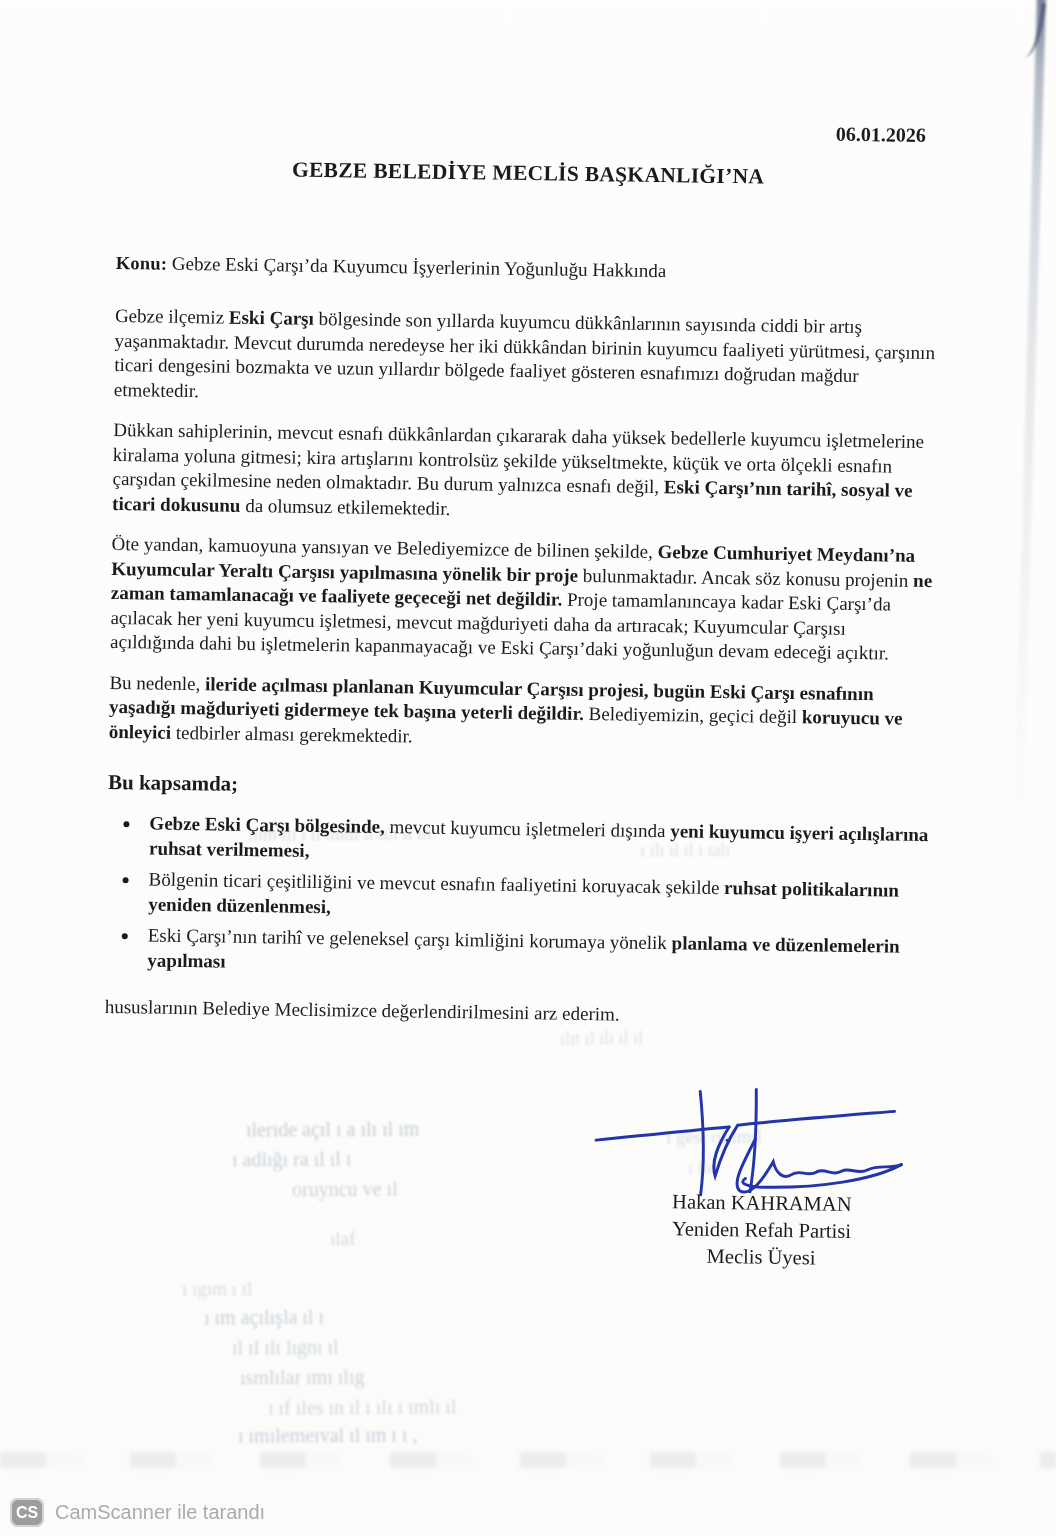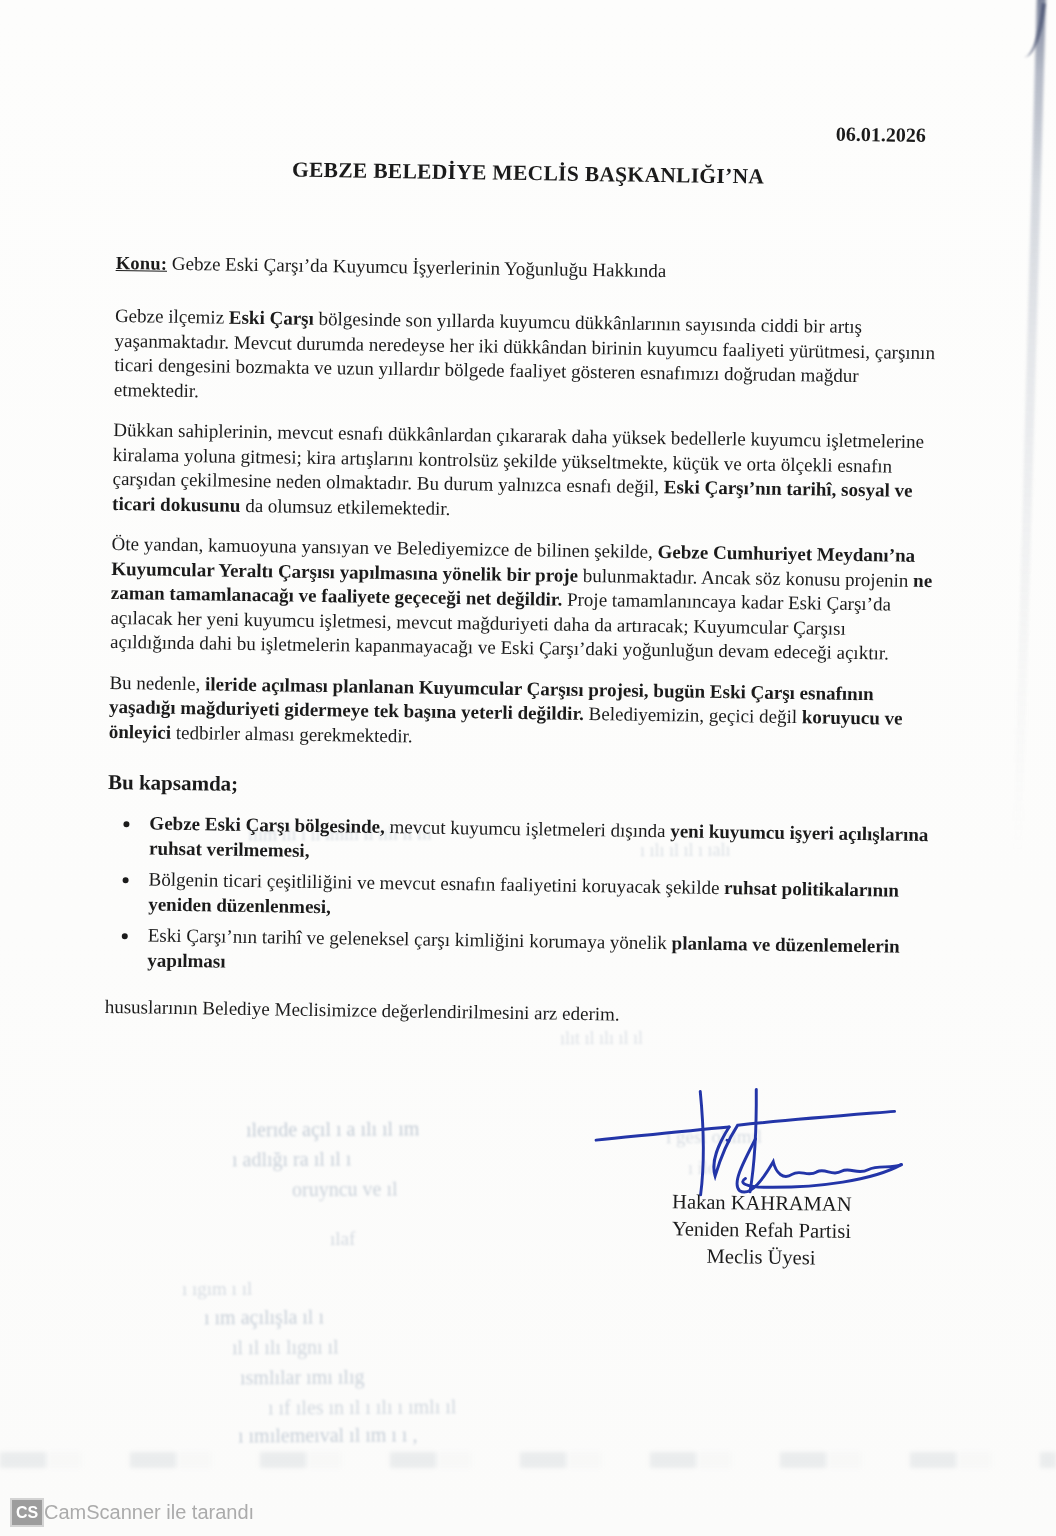--- a/index.html
+++ b/index.html
@@ -43,46 +43,46 @@
   }
 
   
   .letter{
     position:absolute;left:118px;top:112px;width:822px;
     transform:rotate(0.85deg);transform-origin:0 0;
   }
   .date-line{text-align:right;padding-right:14px;font-weight:bold;font-size:20px;}
   .title{margin-top:20px;text-align:center;font-weight:bold;font-size:21.5px;letter-spacing:.3px;}
   .konu{margin-top:72px;font-size:19px;}
-  .konu b{font-size:18.5px;letter-spacing:.2px;text-decoration:underline;}
+  .konu b{font-size:18.5px;letter-spacing:.2px;}
   .paras{margin-top:30px;}
   .paras p{font-size:19px;line-height:24.5px;margin:0 0 16px 0;}
   .section-heading{font-size:21px;font-weight:bold;margin:26px 0 0 0;}
   ul.bullets{margin:16px 0 0 34px;padding:0;}
   ul.bullets li{font-size:19px;line-height:24.5px;margin:0 0 7px 0;padding-left:8px;}
   .closing{margin-top:24px;font-size:19px;}
 
   .sign-area{margin-top:58px;margin-left:472px;width:350px;text-align:center;position:relative;}
   .sign-svg{display:block;margin:0 auto -8px auto;}
   .signer{margin-left:26px;}
   .signer div{font-size:20.5px;line-height:27px;}
 
   
   .footer{position:absolute;left:10px;top:1498px;display:flex;align-items:center;}
   .cs-badge{
-    position:relative;width:34px;height:29px;background:#9d9d9d;border-radius:0;
+    position:relative;width:34px;height:29px;background:#9d9d9d;border-radius:8px;
     display:flex;align-items:center;justify-content:center;
     font-family:"Liberation Sans",sans-serif;font-weight:bold;font-size:16px;color:#fff;
     box-shadow:inset 0 0 0 2px rgba(255,255,255,.55);
   }
   .cs-badge::after{
     content:"";position:absolute;left:4px;right:4px;bottom:-4px;height:9px;
     background:#8d8d8d;border-radius:0 0 7px 7px;z-index:-1;
   }
-  .footer-text{color:#ababab;font-family:"Liberation Sans",sans-serif;font-size:20px;}
+  .footer-text{margin-left:11px;color:#ababab;font-family:"Liberation Sans",sans-serif;font-size:20px;}
 </style>
 </head>
 <body>
 
 <div class="page">
 
   <div class="edge-smudge"></div>
   <div class="corner-mark"></div>
   <div class="smudge-band"></div>
   <div id="ghost-layer">

